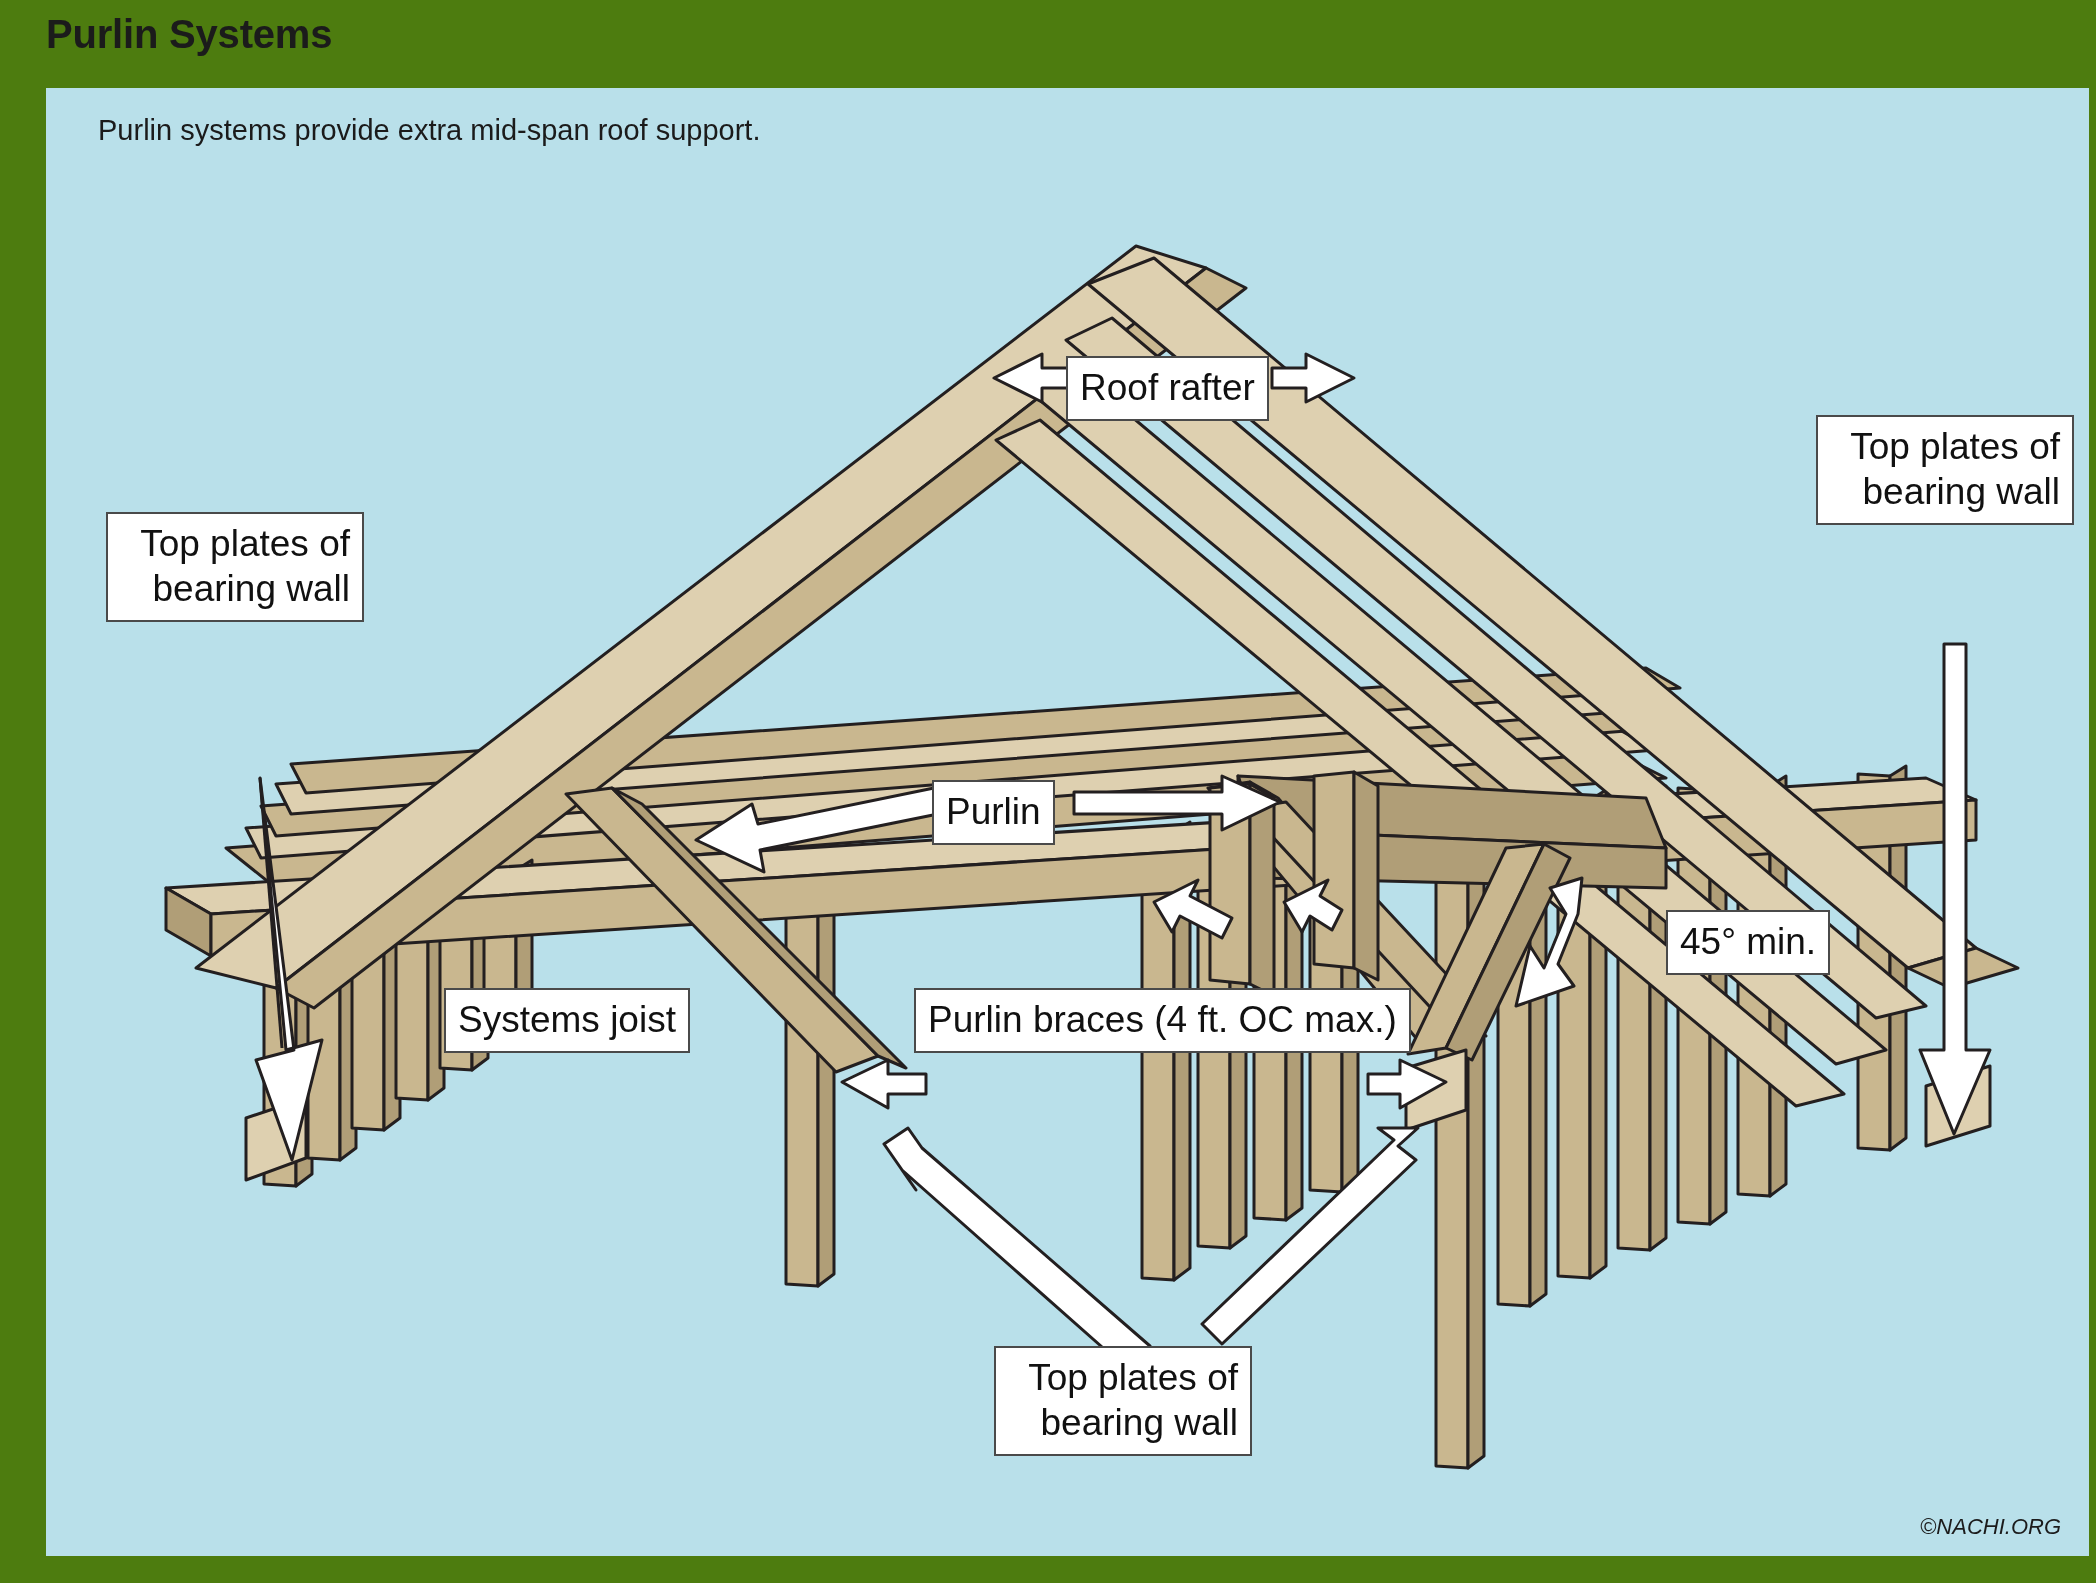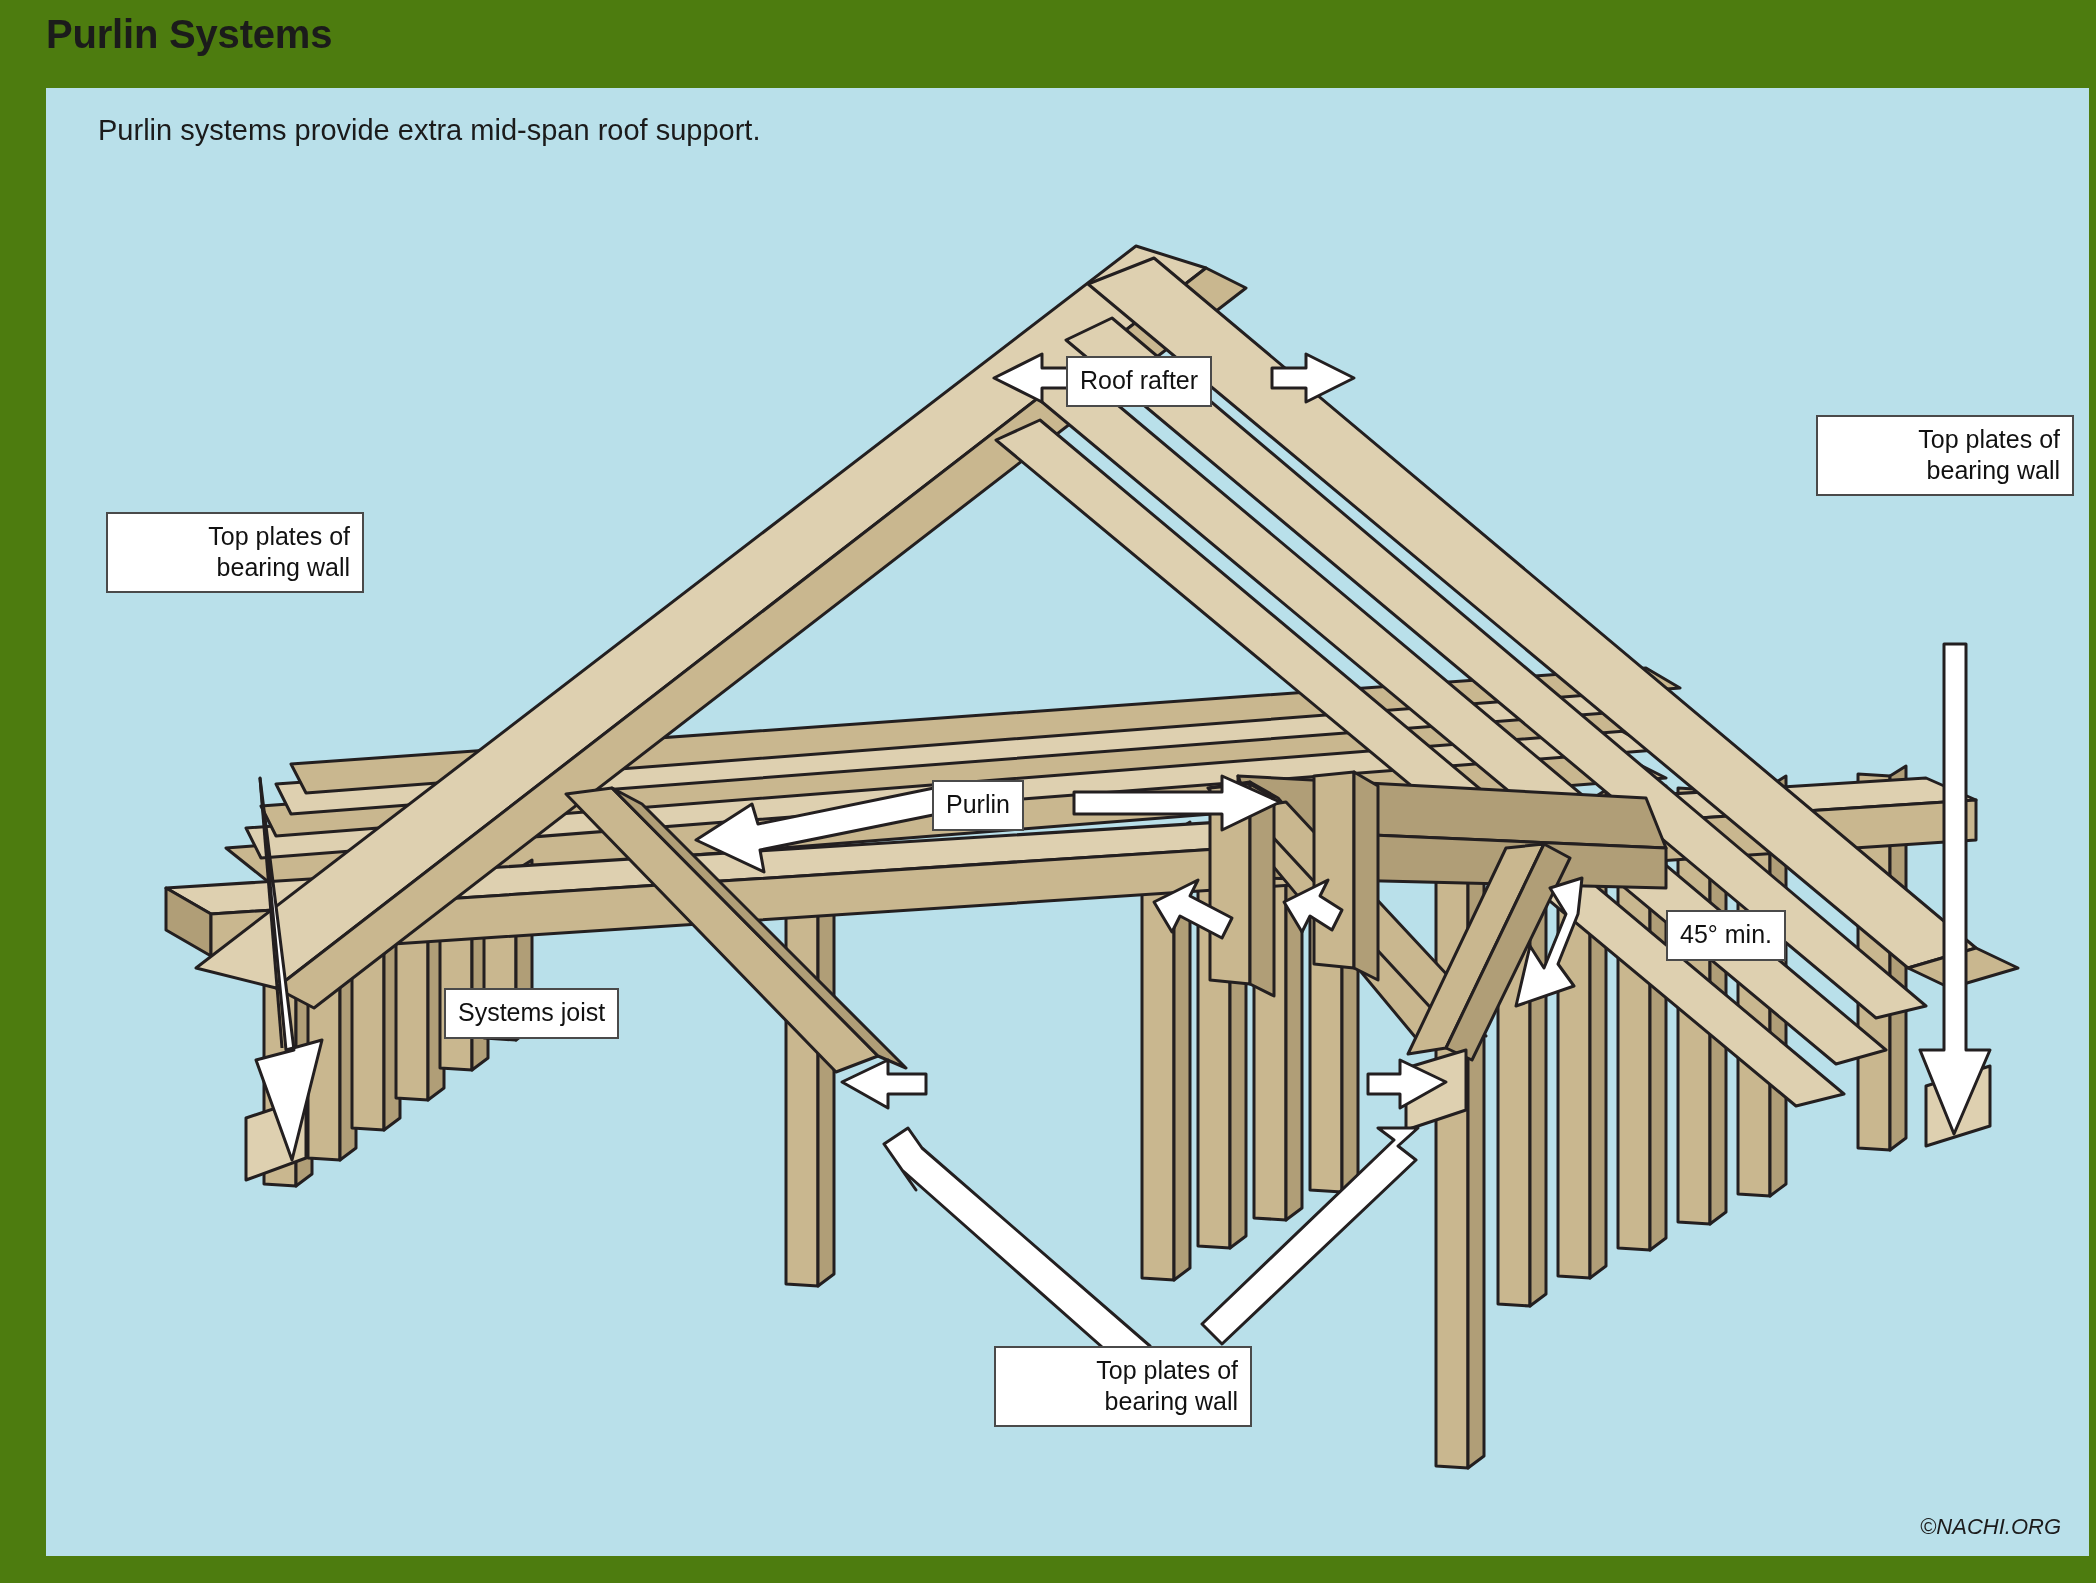--- a/index.html
+++ b/index.html
@@ -59,21 +59,21 @@
     position: absolute;
     left: 0;
     top: 0;
     width: 2008px;
     height: 1468px;
   }
   .callout {
     position: absolute;
     background: #ffffff;
     border: 2px solid #4a4a4a;
-    font-size: 25px;
+    font-size: 37px;
     color: #111111;
     line-height: 1.22;
     padding: 7px 12px 9px 12px;
     box-sizing: border-box;
     white-space: nowrap;
   }
   .callout.two-line { white-space: normal; text-align: right; }
 </style>
 </head>
 <body>
@@ -268,20 +268,21 @@
       <span>Top plates of</span><br>
       <span>bearing wall</span>
     </div>
 
     <div class="callout" style="left:886px; top:692px;">Purlin</div>
 
     <div class="callout" style="left:1620px; top:822px;">45° min.</div>
 
     <div class="callout" style="left:398px; top:900px;">Systems joist</div>
 
+    <div class="callout" style="left:868px; top:900px;">Purlin braces (4 ft. OC max.)</div>
 
     <div class="callout two-line" style="left:948px; top:1258px; width:258px;">
       <span>Top plates of</span><br>
       <span>bearing wall</span>
     </div>
 
   </div>
 </div>
 
 </body></html>

